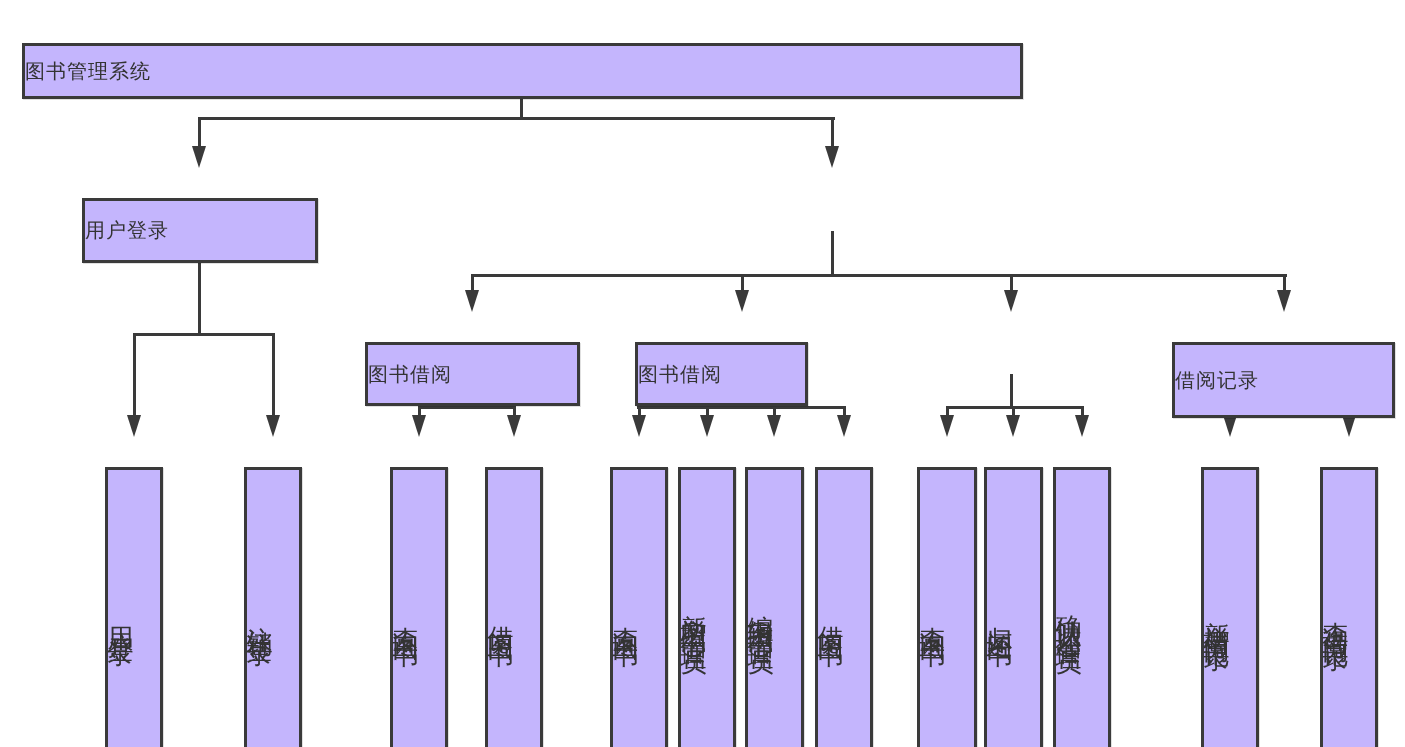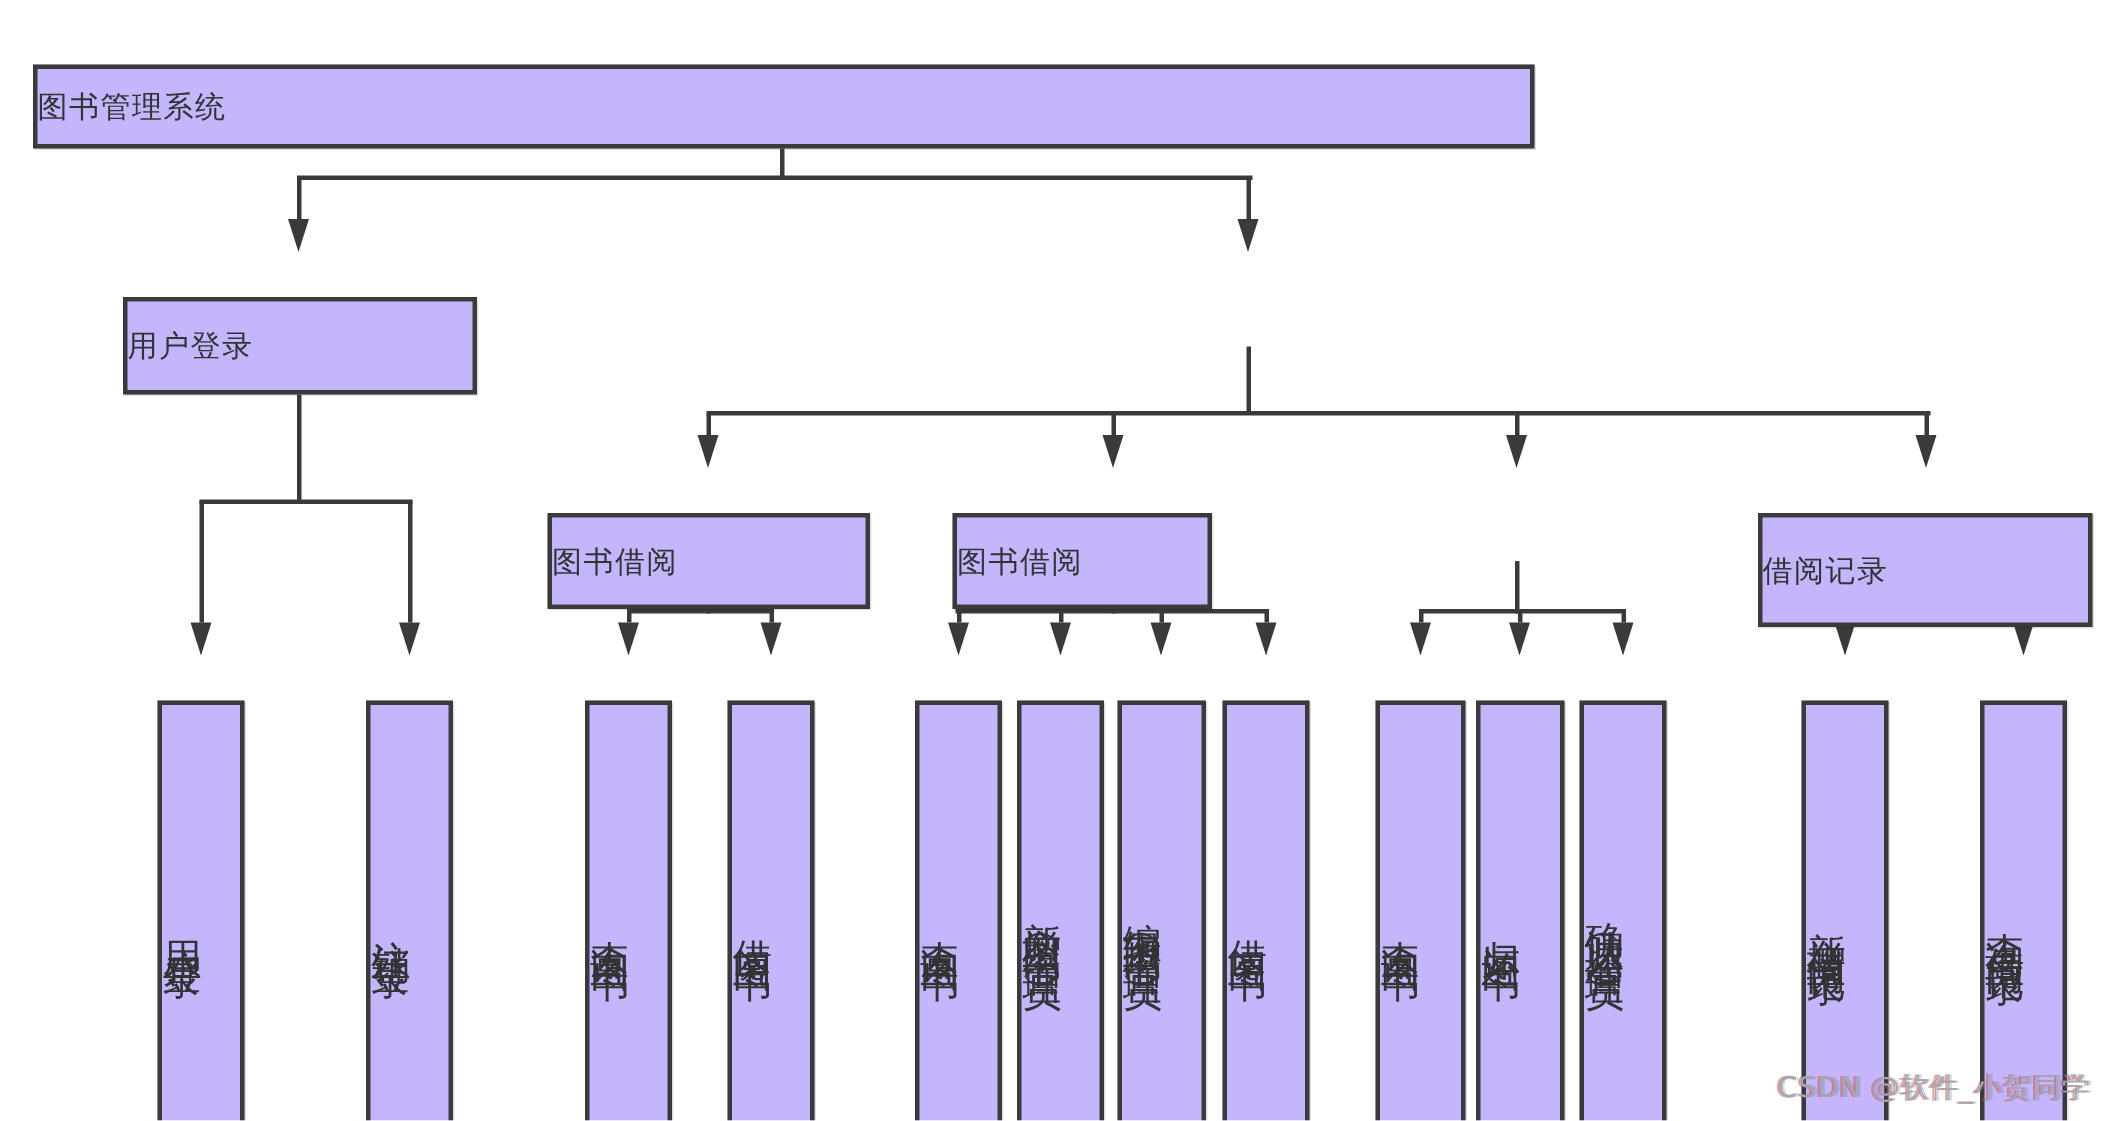--- a/index.html
+++ b/index.html
@@ -207,15 +207,14 @@
   <div class="hline" style="left:1229px;top:406px;width:122px;"></div>
   <div class="arrow" style="left:1223px;top:407px;height:30px;">
     <div class="stem"></div>
     <div class="head"></div>
   </div>
   <div class="arrow" style="left:1342px;top:407px;height:30px;">
     <div class="stem"></div>
     <div class="head"></div>
   </div>
 
-  <div class="watermark">CSDN @软件_小贺同学</div>
 
 </div>
 
 </body></html>

